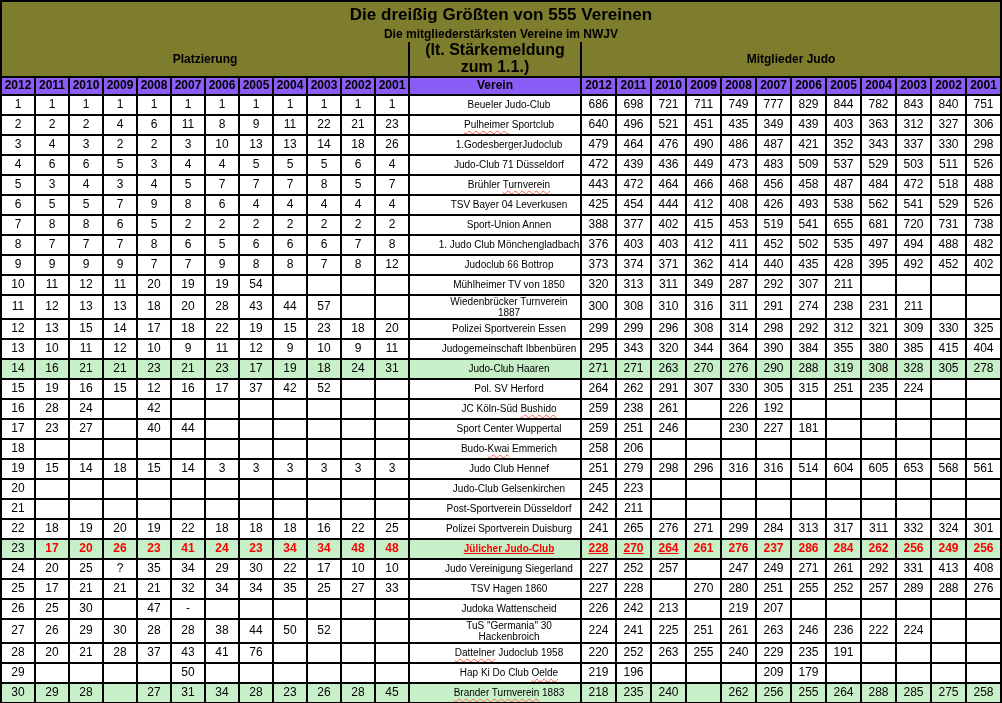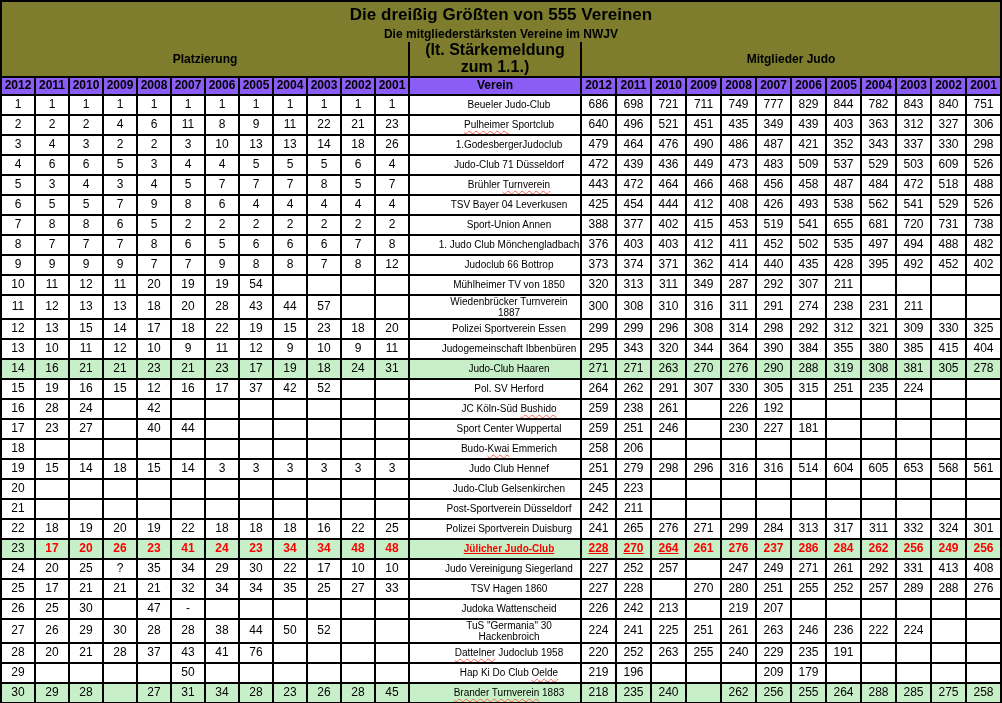--- a/index.html
+++ b/index.html
@@ -202,21 +202,21 @@
         <td>472</td>
         <td>439</td>
         <td>436</td>
         <td>449</td>
         <td>473</td>
         <td>483</td>
         <td>509</td>
         <td>537</td>
         <td>529</td>
         <td>503</td>
-        <td>609</td>
+        <td>511</td>
         <td>526</td>
       </tr>
       <tr>
         <td>5</td>
         <td>3</td>
         <td>4</td>
         <td>3</td>
         <td>4</td>
         <td>5</td>
         <td>7</td>
@@ -471,21 +471,21 @@
         <td class="club-cell">Judo-Club Haaren</td>
         <td>271</td>
         <td>271</td>
         <td>263</td>
         <td>270</td>
         <td>276</td>
         <td>290</td>
         <td>288</td>
         <td>319</td>
         <td>308</td>
-        <td>381</td>
+        <td>328</td>
         <td>305</td>
         <td>278</td>
       </tr>
       <tr>
         <td>15</td>
         <td>19</td>
         <td>16</td>
         <td>15</td>
         <td>12</td>
         <td>16</td>

